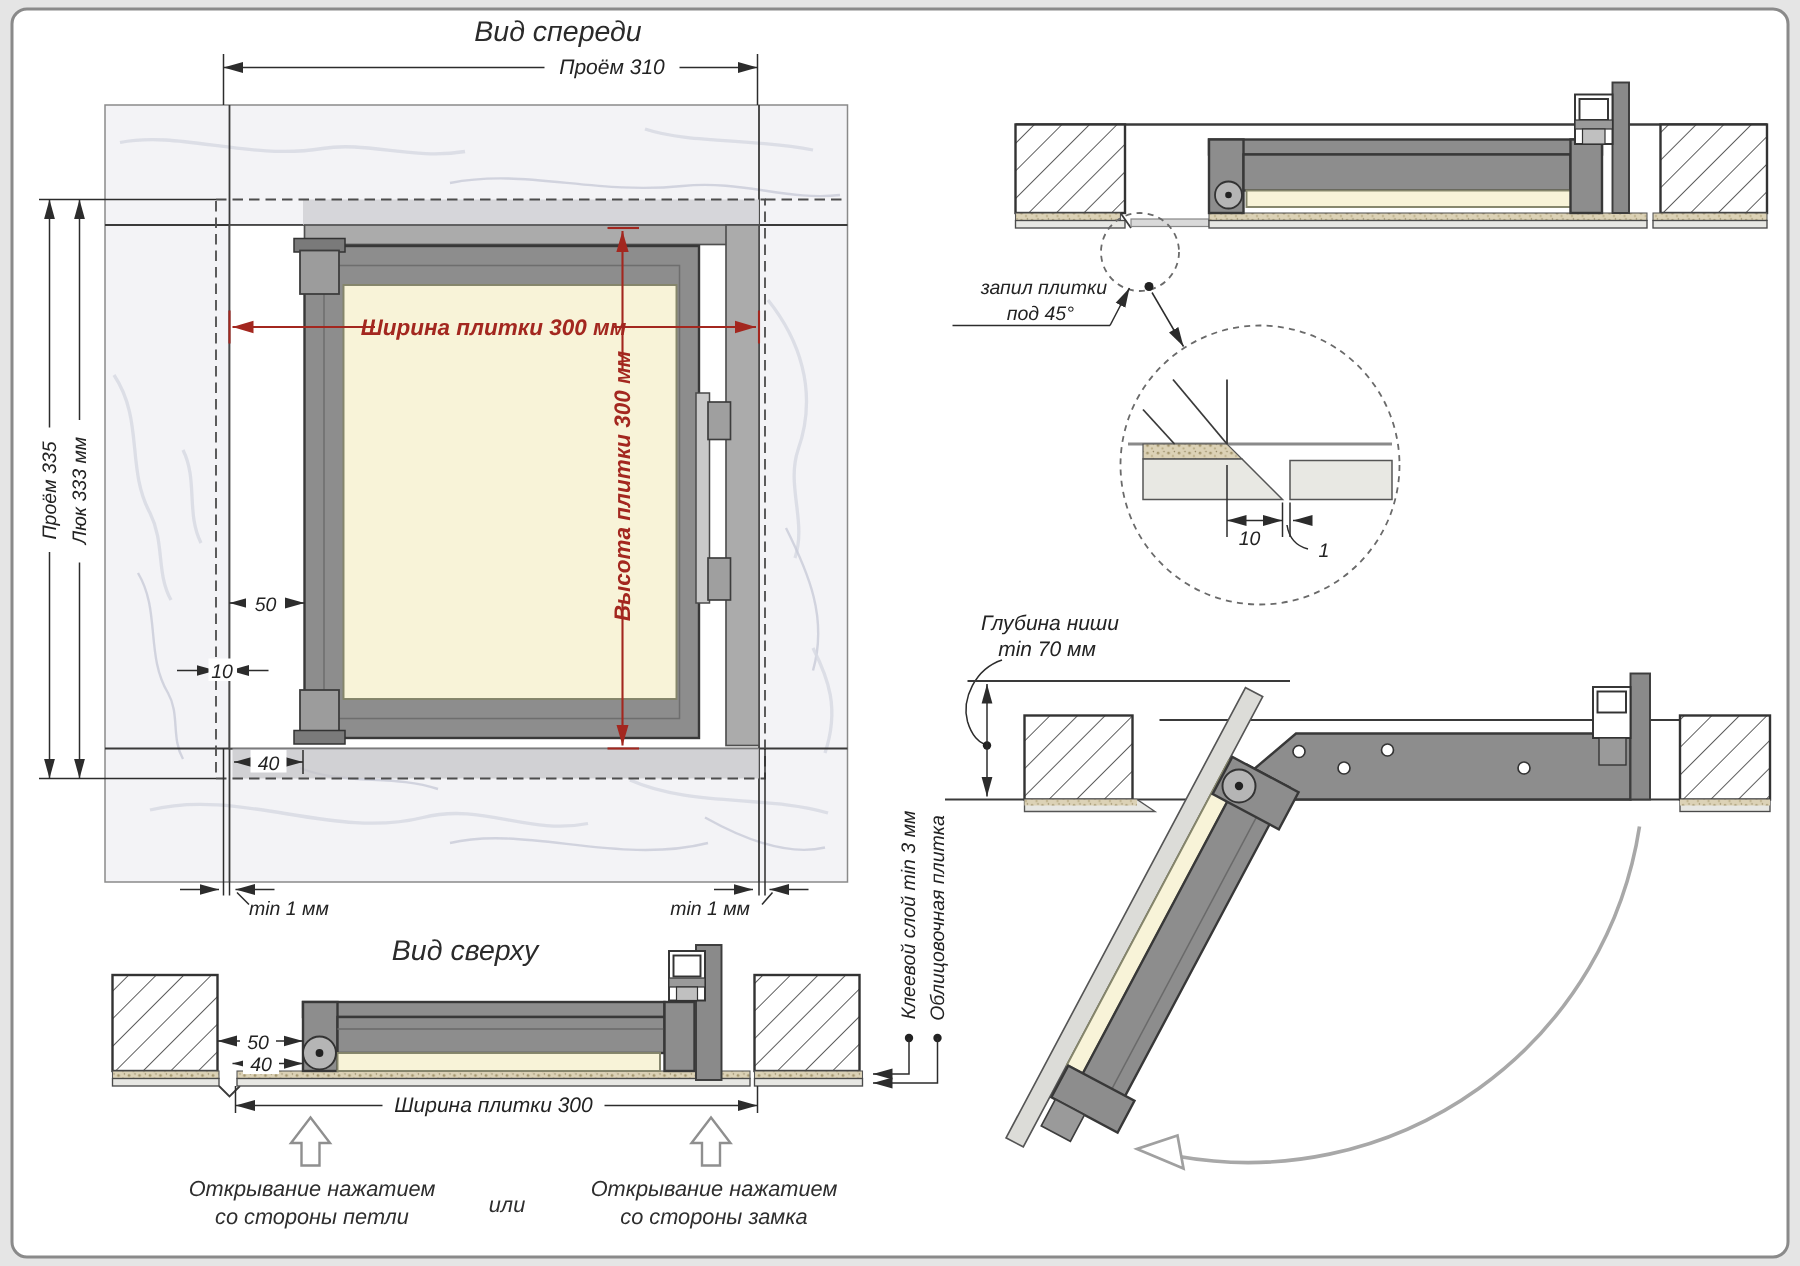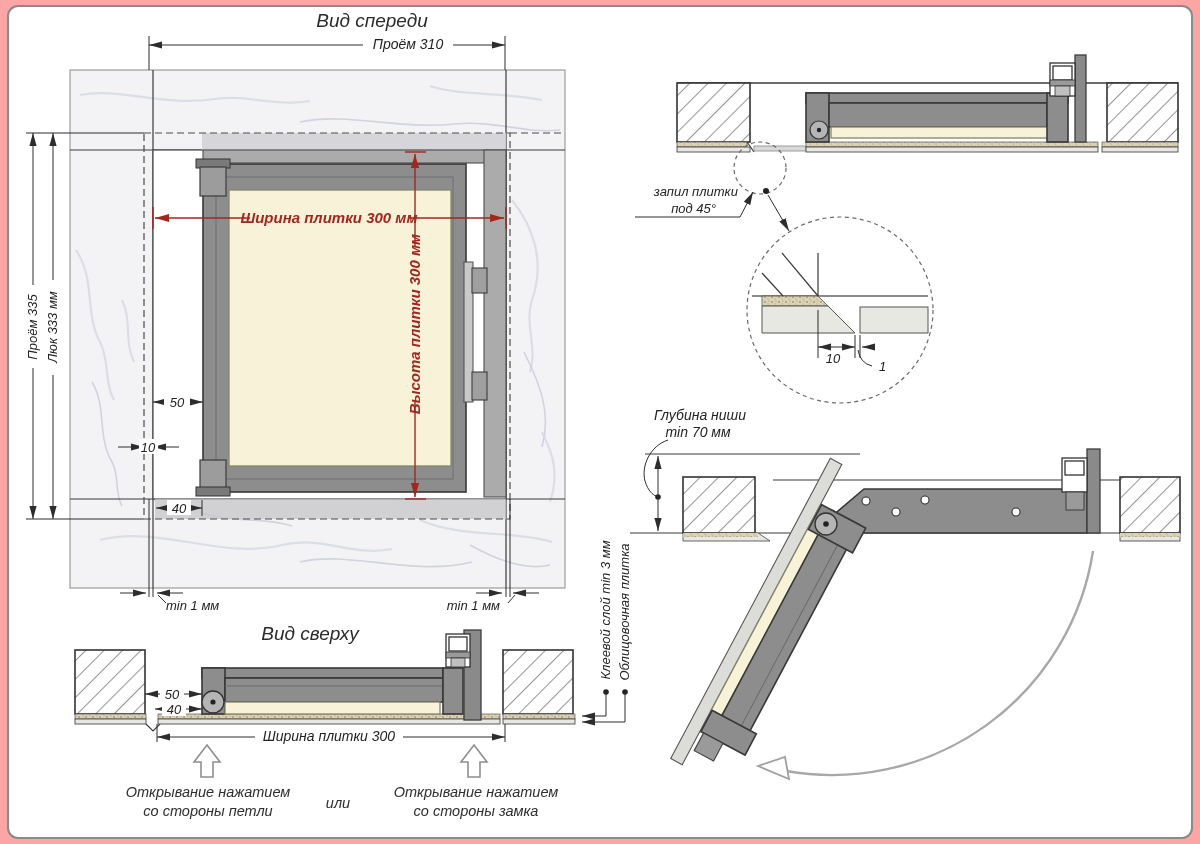--- a/index.html
+++ b/index.html
@@ -1,16 +1,16 @@
 <!DOCTYPE html>
 <html><head>
 <meta charset="utf-8">
 <style>
   html,body{margin:0;padding:0;background:#fff;}
-  .stage{position:relative;width:1200px;height:844px;background:#fca5a5;overflow:hidden;
+  .stage{position:relative;width:1200px;height:844px;background:#e5e5e5;overflow:hidden;
          font-family:"Liberation Sans",sans-serif;}
   svg{position:absolute;left:0;top:0;}
   .ttl{font:italic 19px "Liberation Sans",sans-serif;fill:#2b2b2b;}
   .t{font:italic 13px "Liberation Sans",sans-serif;fill:#232323;}
   .t14{font:italic 14px "Liberation Sans",sans-serif;fill:#232323;}
   .lbl{font:italic 14.5px "Liberation Sans",sans-serif;fill:#2e2e2e;}
   .red{font:italic 700 15px "Liberation Sans",sans-serif;fill:#a3271f;}
   .dim{stroke:#2c2c2c;stroke-width:1;fill:none;}
   .ln{stroke:#3a3a3a;stroke-width:1.2;fill:none;}
   .ln2{stroke:#3a3a3a;stroke-width:1.7;fill:none;}

